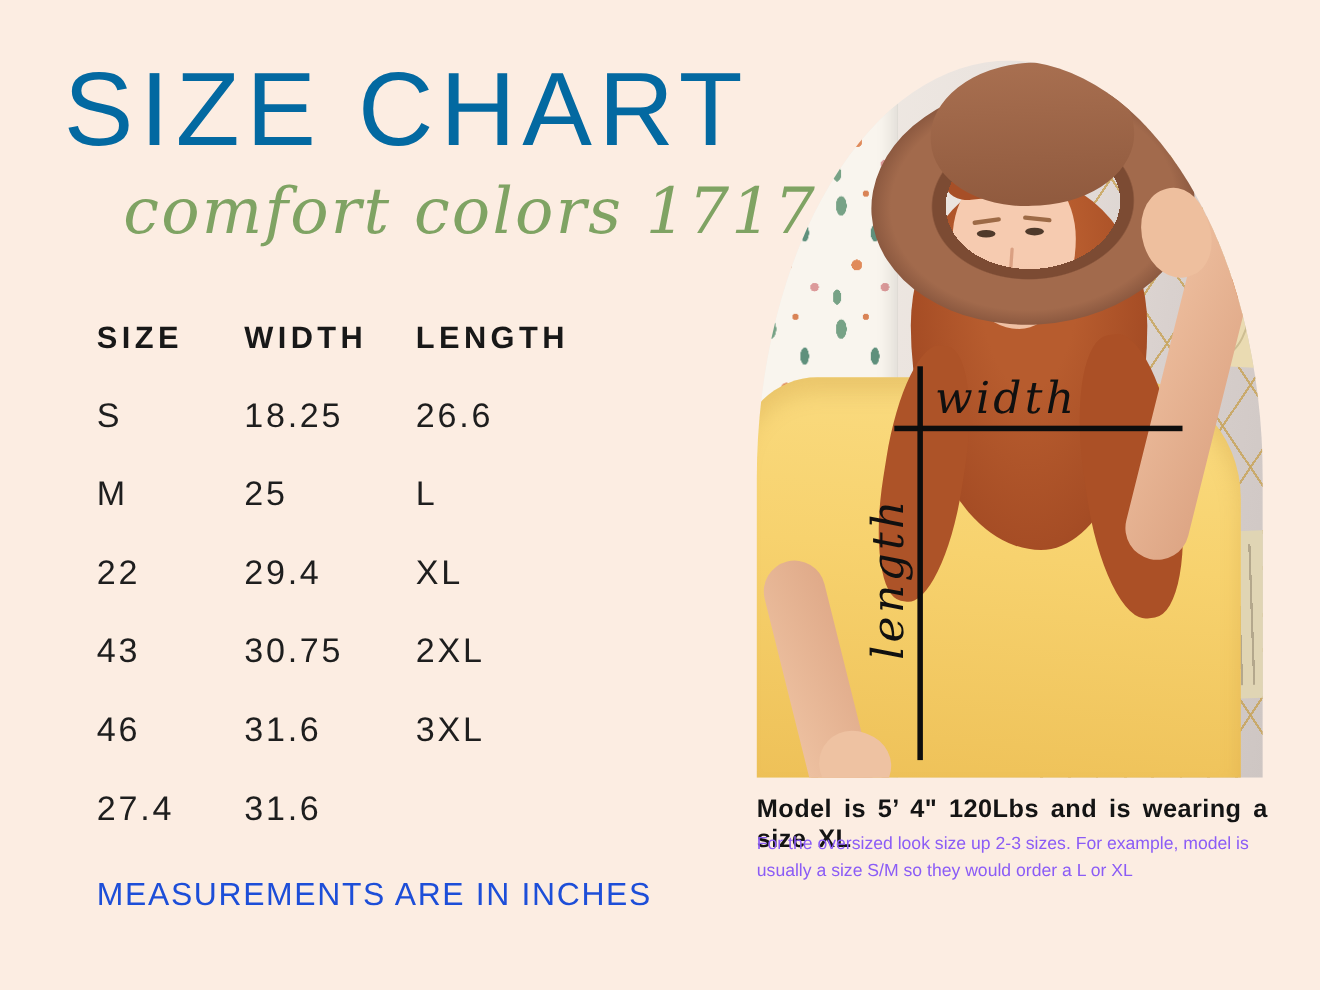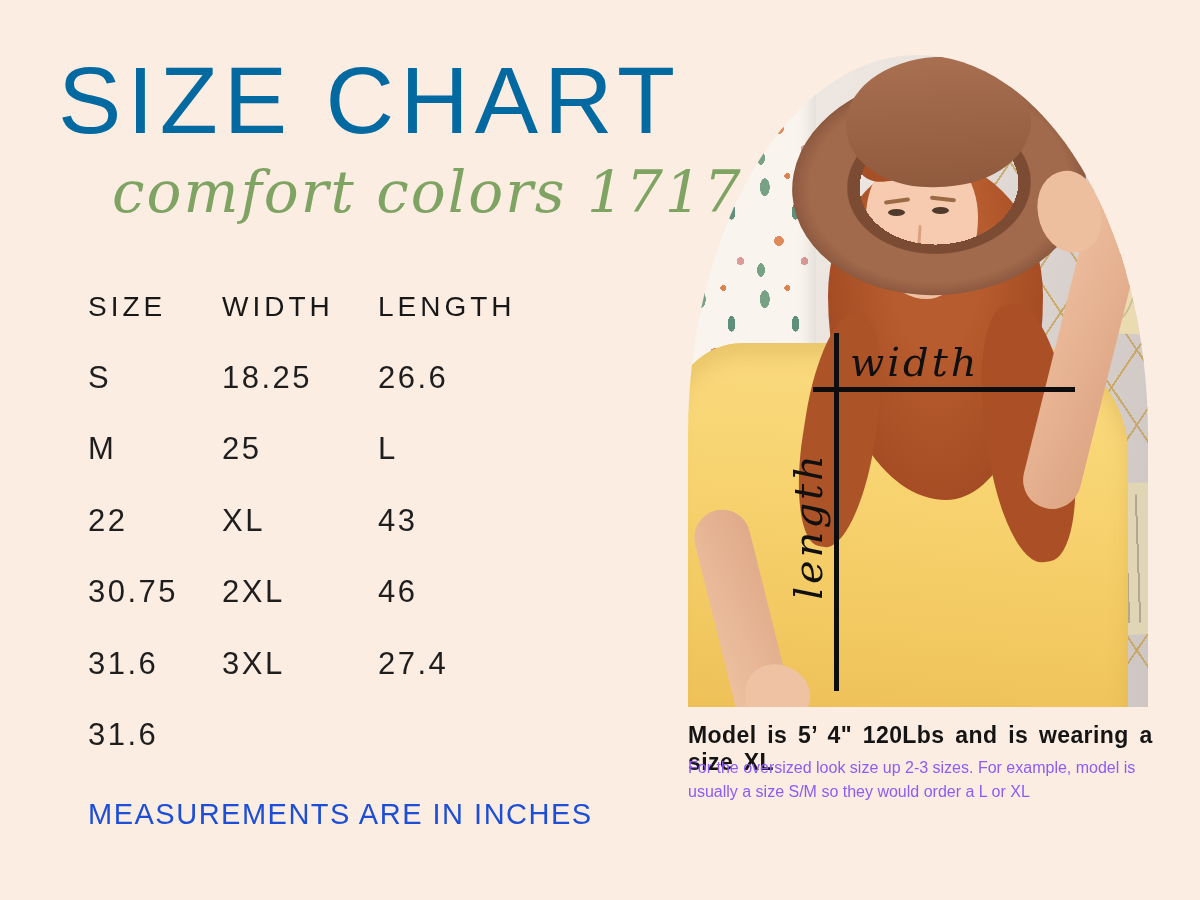--- a/index.html
+++ b/index.html
@@ -26,21 +26,21 @@
     font-size:58px; color:#7fa363; letter-spacing:2px; white-space:nowrap;
   }
   .size-table {
     left:88px; top:272px;
     display:grid;
     grid-template-columns:134px 156px 190px;
     grid-template-rows:70px repeat(6, 71.5px);
     align-items:center;
   }
   .size-table .th {
-    font-size:28px; font-weight:normal; letter-spacing:4px; color:#181818;
+    font-size:28px; font-weight:bold; letter-spacing:4px; color:#181818;
   }
   .size-table .td {
     font-size:31px; letter-spacing:2.5px; color:#1e1e1e;
   }
   .footnote {
     left:88px; top:798px;
     font-size:29px; font-weight:300; letter-spacing:1.5px; color:#1d4ed8;
   }
 
   
@@ -162,20 +162,21 @@
 
   <div class="td">S</div>
   <div class="td">18.25</div>
   <div class="td">26.6</div>
 
   <div class="td">M</div>
   <div class="td">25</div>
 
   <div class="td">L</div>
   <div class="td">22</div>
+  <div class="td">29.4</div>
 
   <div class="td">XL</div>
   <div class="td">43</div>
   <div class="td">30.75</div>
 
   <div class="td">2XL</div>
   <div class="td">46</div>
   <div class="td">31.6</div>
 
   <div class="td">3XL</div>

